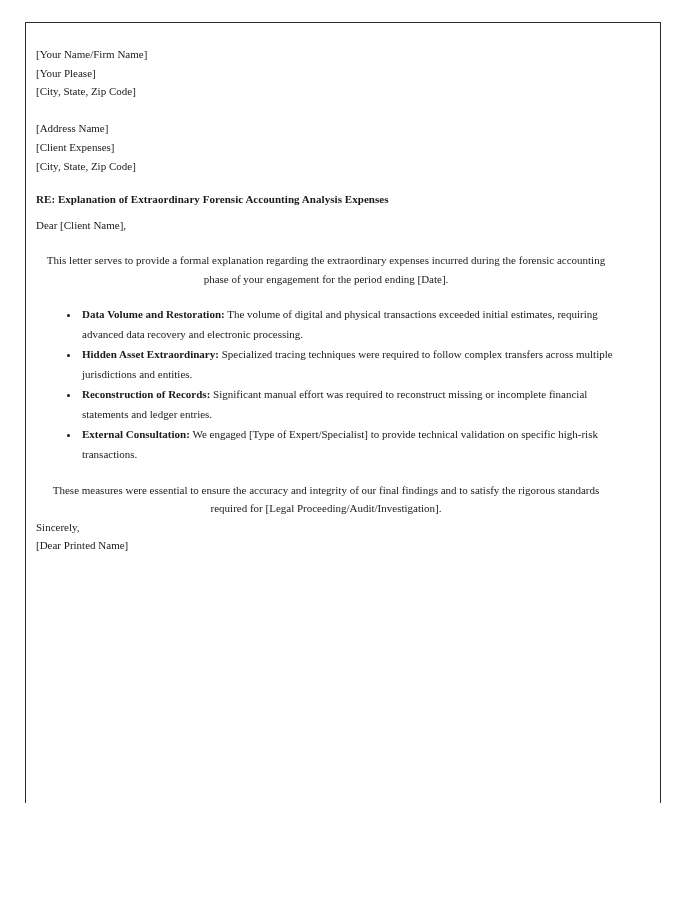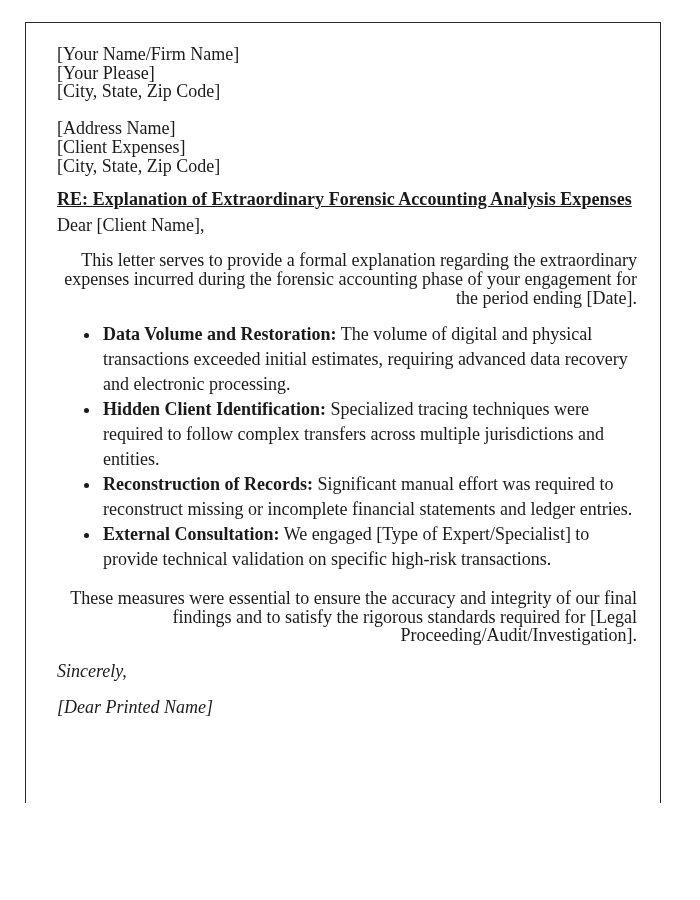--- a/index.html
+++ b/index.html
@@ -26,71 +26,68 @@
     background: #ffffff;
     border-left: 1.4px solid #2b2b2b;
     border-right: 1.4px solid #2b2b2b;
     border-top: 1.4px solid #2b2b2b;
     border-bottom: none;
     overflow: hidden;
   }
 
   .page-body {
     position: absolute;
-    left: 31px;
+    left: 10px;
     top: 22px;
     width: 580px;
-    font-size: 18px;
+    font-size: 11px;
     line-height: 18.6px;
   }
 
   .addr-block {
     margin: 0 0 0 0;
   }
   .addr-line {
     white-space: pre;
   }
 
   .spacer-line {
     height: 18.6px;
   }
 
   .subject-line {
     font-weight: bold;
     margin-top: 15px;
     letter-spacing: 0.05px;
-    text-decoration: underline;
   }
 
   .salutation {
     margin-top: 7px;
   }
 
   .para {
     margin-top: 17px;
-    text-align: right;
+    text-align: center;
   }
 
   .bullet-list {
     margin: 15px 0 0 0;
     padding: 0 0 0 44px;
     list-style-type: disc;
   }
   .bullet-list li {
     margin: 0;
     padding: 0 0 0 2px;
-    line-height: 25px;
+    line-height: 20px;
   }
   .bullet-lead {
     font-weight: bold;
   }
 
   .closing-line {
-    margin-top: 17px;
-    font-style: italic;
   }
 </style>
 </head>
 <body>
 
 <div class="page-sheet">
   <div class="page-body">
 
     <div class="addr-block">
       <div class="addr-line">[Your Name/Firm Name]</div>
@@ -111,21 +108,21 @@
     <div class="salutation">Dear [Client Name],</div>
 
     <div class="para">This letter serves to provide a formal explanation regarding the extraordinary expenses incurred during the forensic accounting phase of your engagement for the period ending [Date].</div>
 
 
     <ul class="bullet-list">
       <li>
         <span class="bullet-lead">Data Volume and Restoration:</span><span> The volume of digital and physical transactions exceeded initial estimates, requiring advanced data recovery and electronic processing.</span>
       </li>
       <li>
-        <span class="bullet-lead">Hidden Client Identification:</span><span> Specialized tracing techniques were required to follow complex transfers across multiple jurisdictions and entities.</span>
+        <span class="bullet-lead">Hidden Asset Extraordinary:</span><span> Specialized tracing techniques were required to follow complex transfers across multiple jurisdictions and entities.</span>
       </li>
       <li>
         <span class="bullet-lead">Reconstruction of Records:</span><span> Significant manual effort was required to reconstruct missing or incomplete financial statements and ledger entries.</span>
       </li>
       <li>
         <span class="bullet-lead">External Consultation:</span><span> We engaged [Type of Expert/Specialist] to provide technical validation on specific high-risk transactions.</span>
       </li>
     </ul>
 
     <div class="para">These measures were essential to ensure the accuracy and integrity of our final findings and to satisfy the rigorous standards required for [Legal Proceeding/Audit/Investigation].</div>

